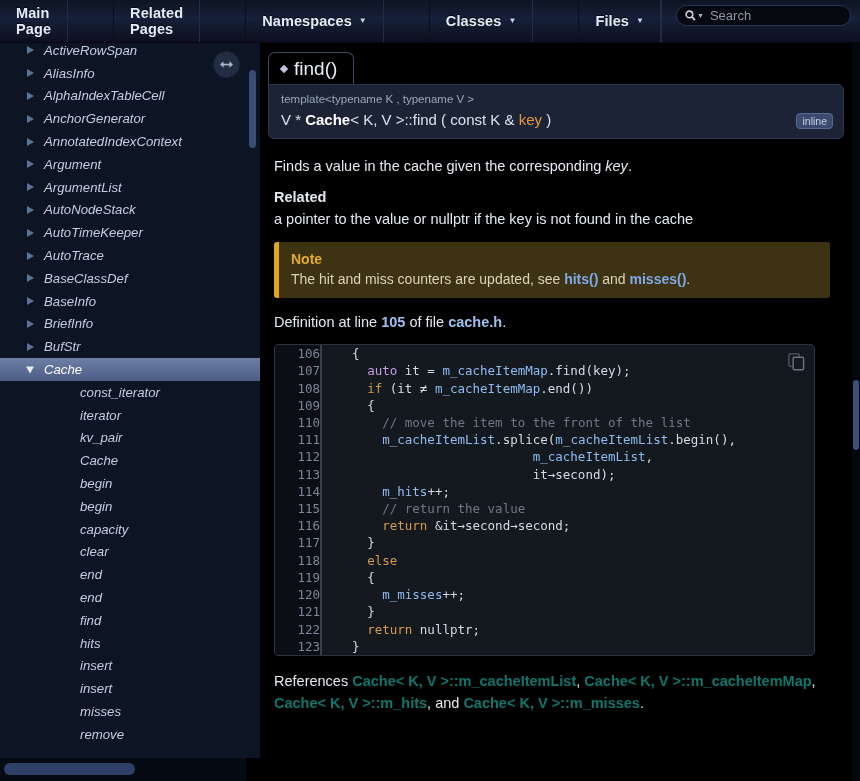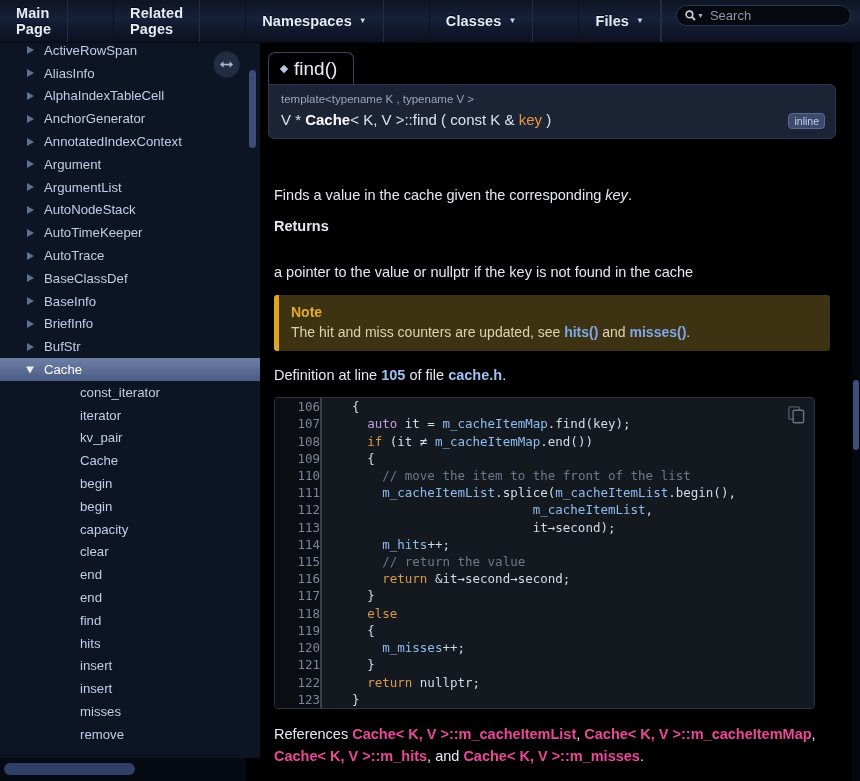--- a/index.html
+++ b/index.html
@@ -161,41 +161,41 @@
     position: relative; z-index: 2;
   }
   #member-tab .diamond {
     width: 6px; height: 6px; background: #b9c6dd;
     transform: rotate(45deg);
     margin-right: 7px; display: inline-block;
   }
 
   
   #sig-panel {
-    margin: -1px 8px 0 8px;
+    margin: -1px 0 0 8px;
     background: #1b2335;
     border: 1px solid #2b real; border: 1px solid #2b3450;
     border-radius: 0 6px 6px 6px;
     padding: 8px 12px 10px 12px;
     position: relative;
   }
   #sig-template { color: #9aa6bc; font-size: 11.5px; margin-bottom: 6px; }
   #sig-line { color: #dbe2ee; font-size: 15px; }
   #sig-line b { color: #ffffff; }
   #sig-line .param { color: #e8973d; }
   #inline-badge {
     position: absolute; right: 10px; bottom: 9px;
     background: #3c4a6d; border: 1px solid #586a92;
     border-radius: 4px; padding: 1px 5px;
     color: #c6d2e8; font-size: 10.5px; text-align: center;
   }
 
   
   #desc-block { padding: 18px 14px 0 14px; color: #e4e9f1; font-size: 14.5px; }
-  #desc-block p { margin-bottom: 14px; line-height: 1.25; margin-top: 29px; }
+  #desc-block p { margin-bottom: 14px; line-height: 1.25; }
   #desc-block .ret-head { font-weight: bold; font-size: 14.5px; margin-bottom: 5px; }
   #desc-block em { font-style: italic; }
 
   
   #note-box {
     margin: 4px 14px 0 14px;
     background: #3d3312;
     border-left: 5px solid #e0a526;
     border-radius: 3px;
     padding: 9px 12px 11px 12px;
@@ -241,21 +241,21 @@
   .kw { color: #c49ae8; }       
   .cm { color: #6f7888; }       
   .id { color: #8fbcf0; }       
   .pl { color: #d5dbe4; }       
 
   
   #refs {
     padding: 14px 14px 10px 14px;
     color: #e4e9f1; font-size: 14.5px; line-height: 1.55;
   }
-  #refs b { color: #ec4899; }
+  #refs b { color: #0f766e; }
 </style>
 </head>
 <body>
 
 <div id="topnav">
   <div id="navtabs-container" style="display:flex;gap:45px;">
       <div class="navtab">
         <span>Main Page</span>
       </div>
       <div class="navtab">
@@ -300,21 +300,21 @@
           <line x1="2.6" y1="12.4" x2="3.9" y2="11.1"></line>
           <line x1="11.1" y1="3.9" x2="12.4" y2="2.6"></line>
         </g>
       </svg>
     </span>
   </div>
 </div>
 
 <div id="side-vscroll-track"></div>
 <div id="sidebar">
-  <div id="tree-container" style="margin-top: -4px;">
+  <div id="tree-container" style="margin-top: -4px; font-style: italic;">
       <div class="tree-item">
         <span class="arrow"></span>
         <span>ActiveRowSpan</span>
       </div>
       <div class="tree-item">
         <span class="arrow"></span>
         <span>AliasInfo</span>
       </div>
       <div class="tree-item">
         <span class="arrow"></span>
@@ -443,21 +443,21 @@
   <div id="sig-panel">
     <div id="sig-template">template&lt;typename K , typename V &gt;</div>
     <div id="sig-line">
       <span>V * </span><b>Cache</b><span>&lt; K, V &gt;::</span><span>find</span><span> ( const K &amp; </span><span class="param">key</span><span> )</span>
     </div>
     <div id="inline-badge">inline</div>
   </div>
 
   <div id="desc-block">
     <p><span>Finds a value in the cache given the corresponding </span><em>key</em><span>.</span></p>
-    <div class="ret-head">Returns</div>
+    <div class="ret-head">Related</div>
     <p>a pointer to the value or nullptr if the key is not found in the cache</p>
   </div>
 
   <div id="note-box">
     <div id="note-title">Note</div>
     <div id="note-text"><span>The hit and miss counters are updated, see </span><b>hits()</b><span> and </span><b>misses()</b><span>.</span></div>
   </div>
 
   <div id="definition-line"><span>Definition at line </span><b>105</b><span> of file </span><b>cache.h</b><span>.</span></div>
 

